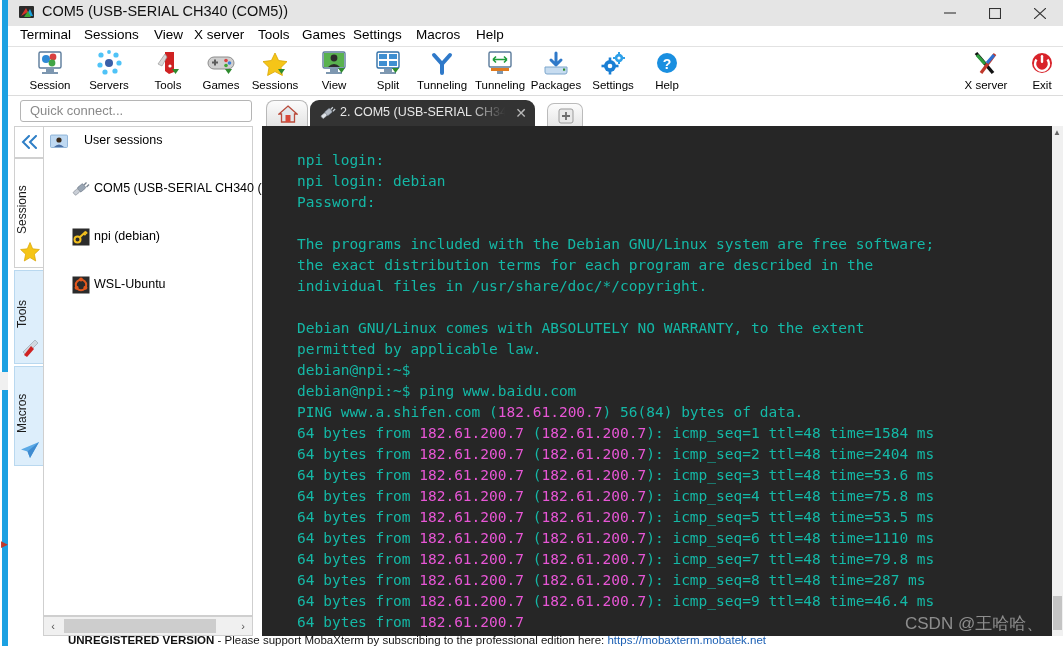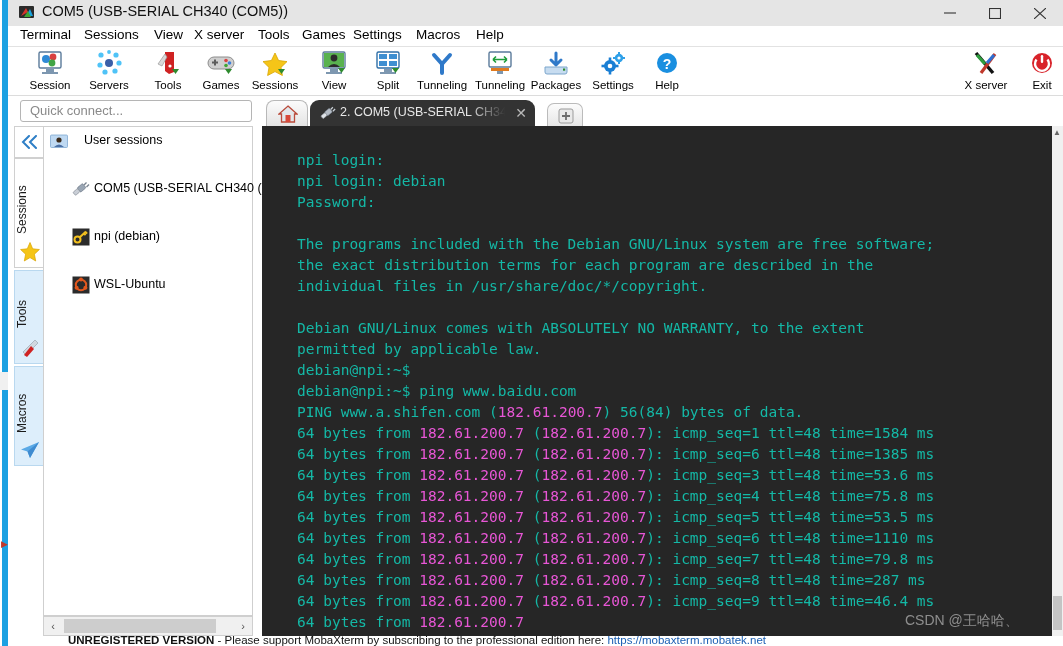--- a/index.html
+++ b/index.html
@@ -118,21 +118,21 @@
   .c-white{ color: #14b8a6; }
 
   
   .term-sb { position: absolute; left: 1052px; top: 126px; width: 11px; height: 510px; background: #f0f0f0; }
   .term-sb .top-arr { position: absolute; left: 1px; top: 2px; font-size: 8px; color: #666; }
   .term-sb .thumb { position: absolute; left: 1px; top: 470px; width: 9px; height: 34px; background: #c4c4c4; }
 
   
   .watermark {
     position: absolute; left: 905px; top: 612px;
-    font-size: 14px; color: rgba(205,205,205,0.62);
+    font-size: 17px; color: rgba(205,205,205,0.62);
     white-space: nowrap; pointer-events: none;
   }
 
   
   .statusbar {
     position: absolute; left: 8px; top: 636px; width: 1055px; height: 10px;
     background: #ffffff; overflow: hidden;
   }
   .statusbar .st { position: absolute; left: 60px; top: -2px; font-size: 11.5px; white-space: nowrap; color: #111; }
   .statusbar .st b { font-weight: bold; }
@@ -521,21 +521,21 @@
         <div class="tline"><span class="c-white">The programs included with the Debian GNU/Linux system are free software;</span></div>
         <div class="tline"><span class="c-white">the exact distribution terms for each program are described in the</span></div>
         <div class="tline"><span class="c-white">individual files in /usr/share/doc/*/copyright.</span></div>
         <div class="tline">&nbsp;</div>
         <div class="tline"><span class="c-white">Debian GNU/Linux comes with ABSOLUTELY NO WARRANTY, to the extent</span></div>
         <div class="tline"><span class="c-white">permitted by applicable law.</span></div>
         <div class="tline"><span class="c-white">debian@npi:~$</span></div>
         <div class="tline"><span class="c-white">debian@npi:~$ ping www.baidu.com</span></div>
         <div class="tline"><span class="c-white">PING www.a.shifen.com (</span><span class="c-mag">182.61.200.7</span><span class="c-white">) 56(84) bytes of data.</span></div>
         <div class="tline"><span class="c-white">64 bytes from </span><span class="c-mag">182.61.200.7</span><span class="c-white"> (</span><span class="c-mag">182.61.200.7</span><span class="c-white">): icmp_seq=1 ttl=48 time=1584 ms</span></div>
-        <div class="tline"><span class="c-white">64 bytes from </span><span class="c-mag">182.61.200.7</span><span class="c-white"> (</span><span class="c-mag">182.61.200.7</span><span class="c-white">): icmp_seq=6 ttl=48 time=1385 ms</span></div>
+        <div class="tline"><span class="c-white">64 bytes from </span><span class="c-mag">182.61.200.7</span><span class="c-white"> (</span><span class="c-mag">182.61.200.7</span><span class="c-white">): icmp_seq=2 ttl=48 time=2404 ms</span></div>
         <div class="tline"><span class="c-white">64 bytes from </span><span class="c-mag">182.61.200.7</span><span class="c-white"> (</span><span class="c-mag">182.61.200.7</span><span class="c-white">): icmp_seq=3 ttl=48 time=53.6 ms</span></div>
         <div class="tline"><span class="c-white">64 bytes from </span><span class="c-mag">182.61.200.7</span><span class="c-white"> (</span><span class="c-mag">182.61.200.7</span><span class="c-white">): icmp_seq=4 ttl=48 time=75.8 ms</span></div>
         <div class="tline"><span class="c-white">64 bytes from </span><span class="c-mag">182.61.200.7</span><span class="c-white"> (</span><span class="c-mag">182.61.200.7</span><span class="c-white">): icmp_seq=5 ttl=48 time=53.5 ms</span></div>
         <div class="tline"><span class="c-white">64 bytes from </span><span class="c-mag">182.61.200.7</span><span class="c-white"> (</span><span class="c-mag">182.61.200.7</span><span class="c-white">): icmp_seq=6 ttl=48 time=1110 ms</span></div>
         <div class="tline"><span class="c-white">64 bytes from </span><span class="c-mag">182.61.200.7</span><span class="c-white"> (</span><span class="c-mag">182.61.200.7</span><span class="c-white">): icmp_seq=7 ttl=48 time=79.8 ms</span></div>
         <div class="tline"><span class="c-white">64 bytes from </span><span class="c-mag">182.61.200.7</span><span class="c-white"> (</span><span class="c-mag">182.61.200.7</span><span class="c-white">): icmp_seq=8 ttl=48 time=287 ms</span></div>
         <div class="tline"><span class="c-white">64 bytes from </span><span class="c-mag">182.61.200.7</span><span class="c-white"> (</span><span class="c-mag">182.61.200.7</span><span class="c-white">): icmp_seq=9 ttl=48 time=46.4 ms</span></div>
         <div class="tline"><span class="c-white">64 bytes from </span><span class="c-mag">182.61.200.7</span></div>
       </div>
   </div>

